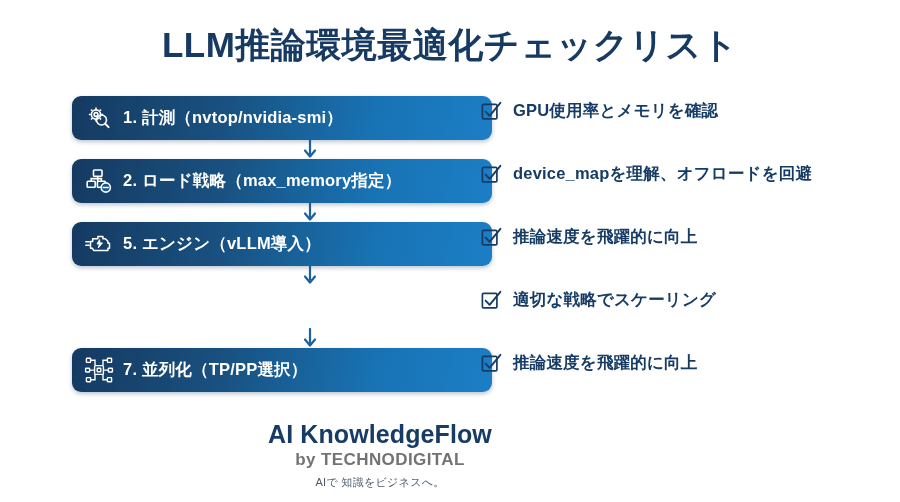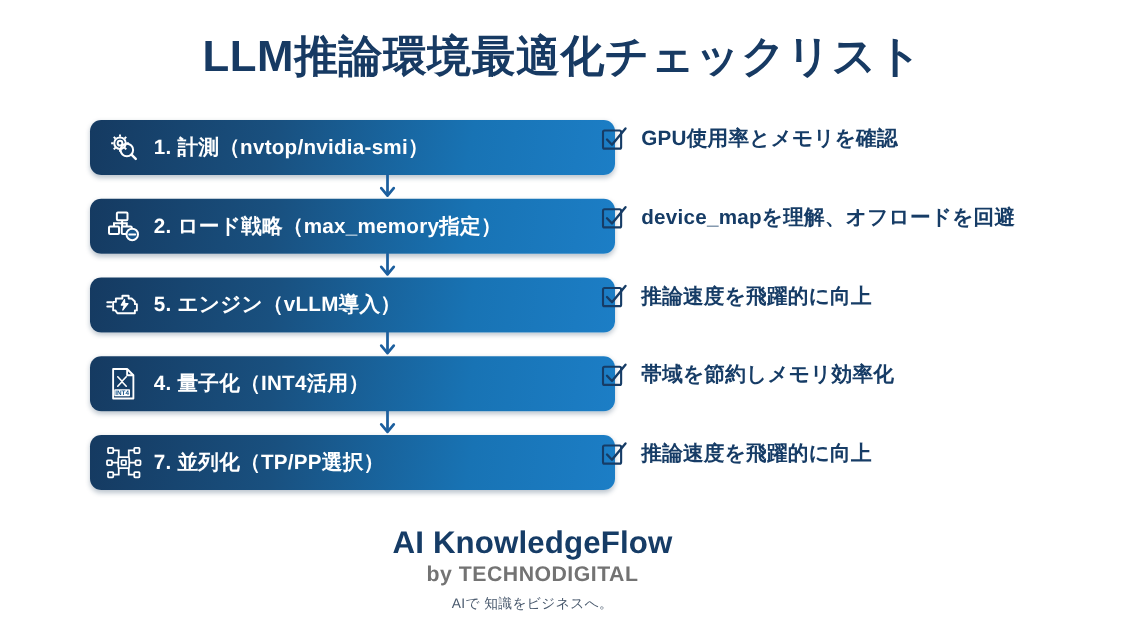--- a/index.html
+++ b/index.html
@@ -126,21 +126,20 @@
     white-space: nowrap;
   }
 
   
   .footer {
     position: absolute;
     left: 0;
     top: 420px;
     width: 760px;
     text-align: center;
-    padding-left: 46px;
   }
   .brand-main {
     font-size: 25px;
     font-weight: 700;
     color: #163c66;
     letter-spacing: 0.1px;
     line-height: 1.12;
   }
   .brand-sub {
     font-size: 17px;
@@ -263,50 +262,36 @@
             <svg width="21" height="21" viewBox="0 0 21 21">
               <rect x="1.4" y="3.4" width="14.5" height="14.5" rx="1.2" fill="none" stroke="#163c66" stroke-width="1.7"></rect>
               <path d="M4.6 10.6l4 4.2L19.4 1.8" fill="none" stroke="#163c66" stroke-width="1.9" stroke-linecap="round" stroke-linejoin="round"></path>
             </svg>
           </span>
           <span class="check-label">推論速度を飛躍的に向上</span>
         </div>
       </div>
 
       <div class="row">
-        <div class="step-box">
-          <span class="step-icon">
-            <svg width="30" height="30" viewBox="0 0 30 30">
-              <g fill="none" stroke="#ffffff" stroke-width="1.5" stroke-linejoin="round">
-                <path d="M6.5 3.2h11.2l5 5v18.6H6.5z"></path>
-                <path d="M17.7 3.2v5h5"></path>
-                <path d="M10.2 9.4l3.4 3.6M17 9.4l-3.4 3.6M10.2 17l3.4-3.6M17 17l-3.4-3.6" stroke-linecap="round" stroke-width="1.3"></path>
-                <rect x="7.4" y="19.3" width="12.6" height="5.6" rx="0.6" fill="#ffffff" stroke="none"></rect>
-              </g>
-              <text x="13.7" y="23.7" font-family="Liberation Sans, sans-serif" font-size="5.1" font-weight="700" fill="#17558a" text-anchor="middle">INT4</text>
-            </svg>
-          </span>
-          <span class="step-label">4. 量子化（INT4活用）</span>
-        </div>
         <div class="arrow">
           <svg width="20" height="21" viewBox="0 0 20 21">
             <g stroke="#1c5f9e" fill="none" stroke-width="2.2" stroke-linecap="round" stroke-linejoin="round">
               <path d="M10 1v14"></path>
               <path d="M5 11.5l5 6 5-6"></path>
             </g>
           </svg>
         </div>
         <div class="check-item">
           <span class="check-icon">
             <svg width="21" height="21" viewBox="0 0 21 21">
               <rect x="1.4" y="3.4" width="14.5" height="14.5" rx="1.2" fill="none" stroke="#163c66" stroke-width="1.7"></rect>
               <path d="M4.6 10.6l4 4.2L19.4 1.8" fill="none" stroke="#163c66" stroke-width="1.9" stroke-linecap="round" stroke-linejoin="round"></path>
             </svg>
           </span>
-          <span class="check-label">帯域を節約しメモリ効率化</span>
+          <span class="check-label">適切な戦略でスケーリング</span>
         </div>
       </div>
 
       <div class="row">
         <div class="step-box">
           <span class="step-icon">
             <svg width="30" height="30" viewBox="0 0 30 30">
               <g fill="none" stroke="#ffffff" stroke-width="1.4">
                 <rect x="10.6" y="10.6" width="8.8" height="8.8" rx="1"></rect>
                 <rect x="13.2" y="13.2" width="3.6" height="3.6" rx="0.5"></rect>

